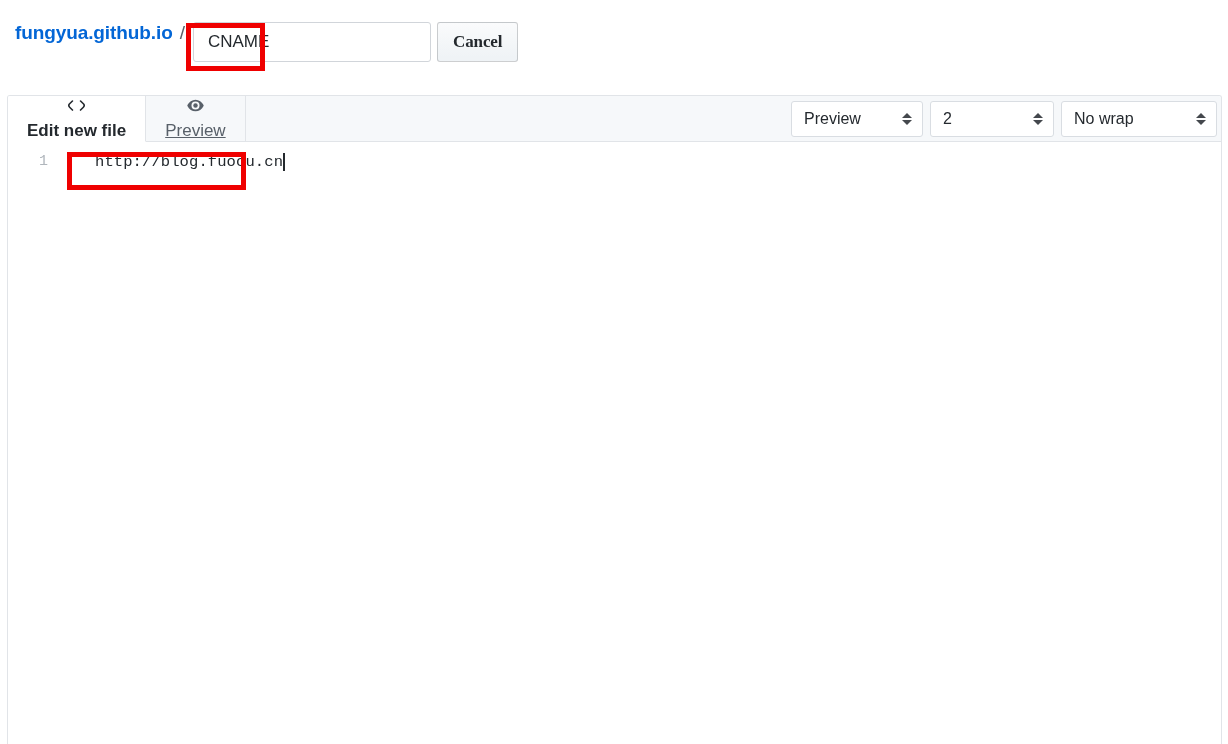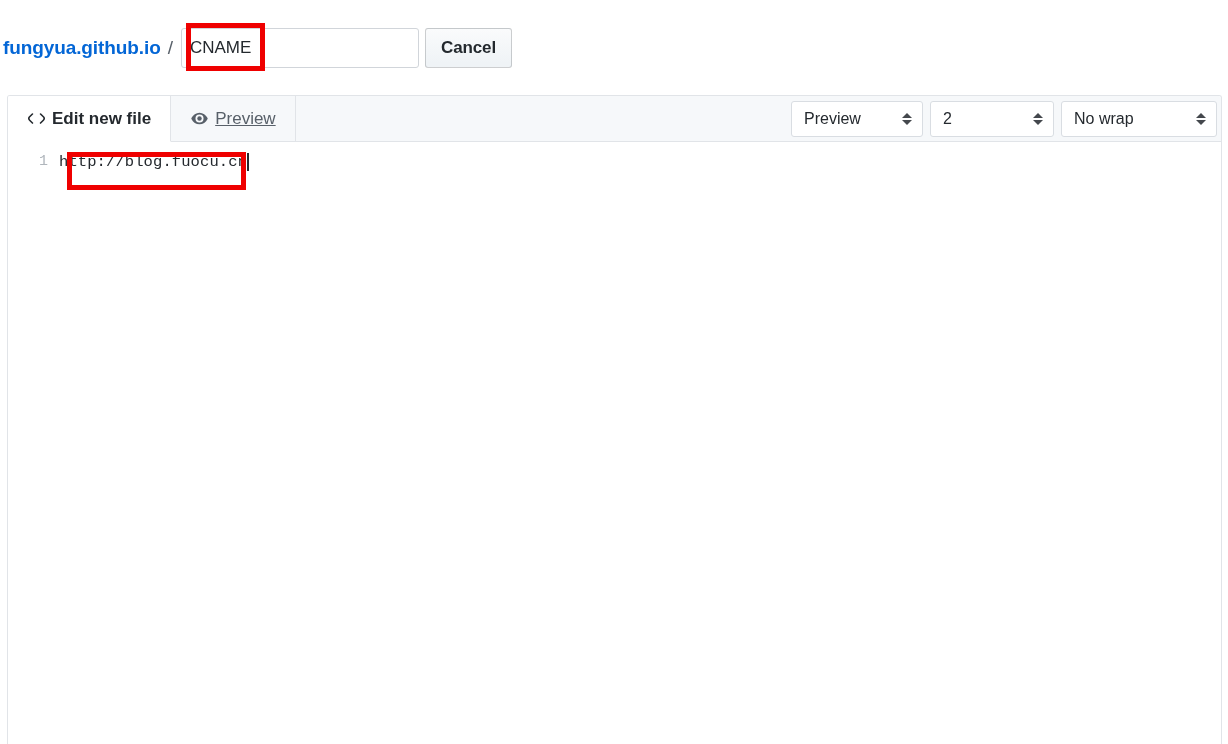--- a/index.html
+++ b/index.html
@@ -12,25 +12,25 @@
     height: 744px;
     font-family: "Liberation Sans", sans-serif;
     color: #24292e;
     overflow: hidden;
     position: relative;
   }
 
   
   .breadcrumb-row {
     position: absolute;
-    left: 0;
+    left: 12px;
     top: 22px;
     height: 52px;
     display: flex;
-    align-items: center;
+    align-items: flex-start;
   }
   .repo-link {
     font-size: 19px;
     font-weight: bold;
     color: #0366d6;
     text-decoration: none;
     margin-left: 3px;
     letter-spacing: -0.1px;
   }
   .breadcrumb-sep {
@@ -42,39 +42,39 @@
 
   .filename-wrap {
     position: relative;
   }
   .filename-input {
     width: 238px;
     height: 40px;
     box-sizing: border-box;
     border: 1px solid #d1d5da;
     border-radius: 3px;
-    padding: 0 8px;
+    padding: 0 14px;
     font-family: "Liberation Sans", sans-serif;
     font-size: 17px;
     color: #24292e;
     background: #ffffff;
     outline: none;
   }
   .filename-input::placeholder { color: #8a8f94; }
 
   .cancel-btn {
     margin-left: 6px;
     height: 40px;
     padding: 0 15px;
     box-sizing: border-box;
     border: 1px solid rgba(27,31,35,0.2);
     border-radius: 3px;
     background: linear-gradient(180deg, #fafbfc 0%, #eff3f6 90%);
     color: #24292e;
-    font-family: Liberation Sans, sans-serif;
+    font-family: Liberation Serif, serif;
     font-size: 17px;
     font-weight: bold;
     cursor: pointer;
     letter-spacing: -0.1px;
   }
 
   
   .editor-panel {
     position: absolute;
     left: 7px;
@@ -106,20 +106,21 @@
   .tab {
     display: flex;
     align-items: center;
     gap: 7px;
     padding: 0 19px;
     box-sizing: border-box;
     font-size: 17px;
     cursor: pointer;
     border-right: 1px solid #e1e4e8;
     white-space: nowrap;
+    flex-direction: column;
   }
   .tab.active {
     background: #ffffff;
     color: #24292e;
     font-weight: bold;
     margin-bottom: -1px;
     border-bottom: 1px solid #ffffff;
   }
   .tab.inactive {
     background: transparent;
@@ -208,20 +209,21 @@
     align-items: center;
     height: 22px;
   }
   .code-text {
     font-family: "Liberation Mono", monospace;
     font-size: 15.5px;
     line-height: 22px;
     color: #24292e;
     white-space: pre;
     letter-spacing: 0.1px;
+    margin-left: 36px;
   }
   .caret {
     display: inline-block;
     width: 1.5px;
     height: 18px;
     background: #24292e;
     margin-left: 0px;
   }
 
   

